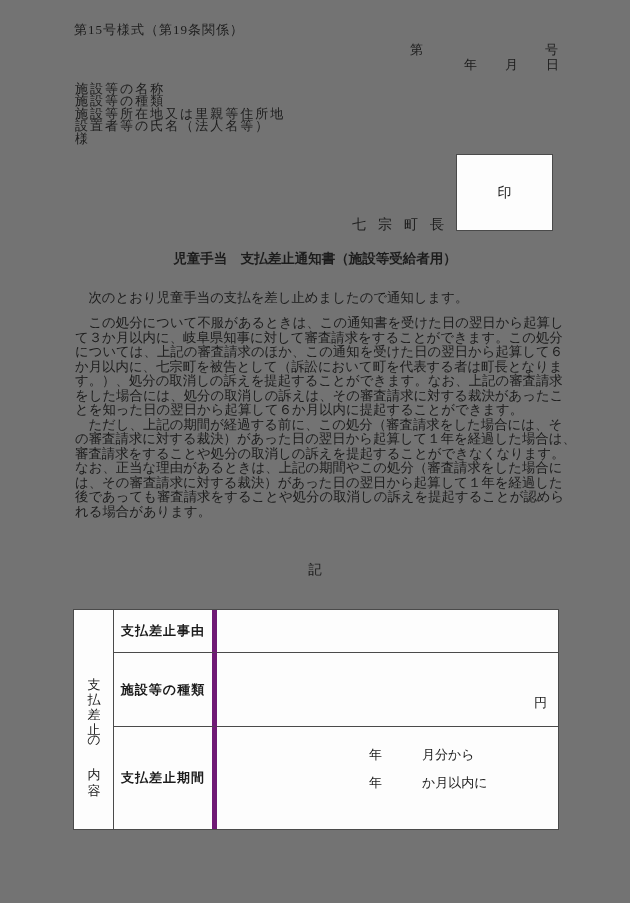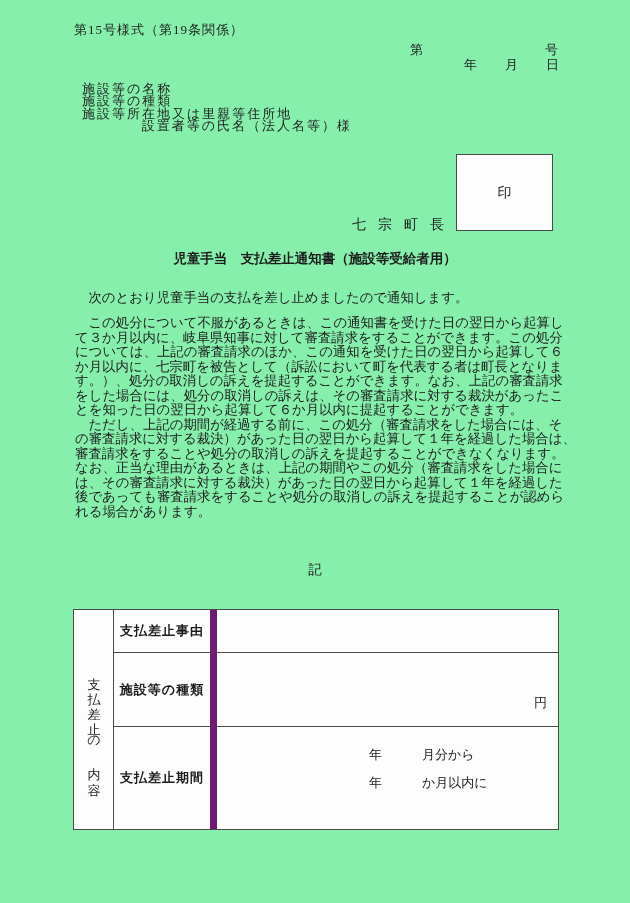--- a/index.html
+++ b/index.html
@@ -5,21 +5,21 @@
   html, body {
     margin: 0;
     padding: 0;
     background: #e8e8e8;
   }
   .page {
     position: relative;
     width: 630px;
     height: 903px;
     margin: 0 auto;
-    background: #86efac;
+    background: #737373;
     color: #1c1c1c;
     font-family: "Liberation Serif", "DejaVu Serif", serif;
     overflow: hidden;
   }
   .abs { position: absolute; }
 
   .form-number {
     left: 74px; top: 21px;
     font-size: 13px;
     letter-spacing: 1px;
@@ -33,29 +33,30 @@
   }
   .date-line {
     left: 464px; top: 56px;
     width: 95px;
     display: flex;
     justify-content: space-between;
     font-size: 13px;
   }
 
   .recipient {
-    left: 82px; top: 83px;
+    left: 75px; top: 83px;
     font-size: 13px;
     line-height: 12.4px;
     letter-spacing: 2px;
   }
   .recipient-name-line {
     display: flex;
-    justify-content: flex-end;
+    justify-content: space-between;
     width: 270px;
+    flex-direction: column;
   }
 
   .issuer-title {
     left: 352px; top: 184px;
     font-size: 14px;
     letter-spacing: 12px;
     white-space: nowrap;
     margin-top: 32px;
   }
   .seal-box {
@@ -116,21 +117,21 @@
     align-items: center;
     justify-content: center;
     writing-mode: vertical-rl;
     text-orientation: upright;
     font-size: 13px;
     letter-spacing: 15px;
     padding-top: 14px;
   }
   .label-cell {
     grid-column: 2;
-    border-right: 7px solid #701a75;
+    border-right: 5px solid #701a75;
     display: flex;
     align-items: center;
     justify-content: center;
     font-size: 13px;
     font-weight: 600;
     letter-spacing: 1px;
   }
   .value-cell {
     grid-column: 3;
     position: relative;

